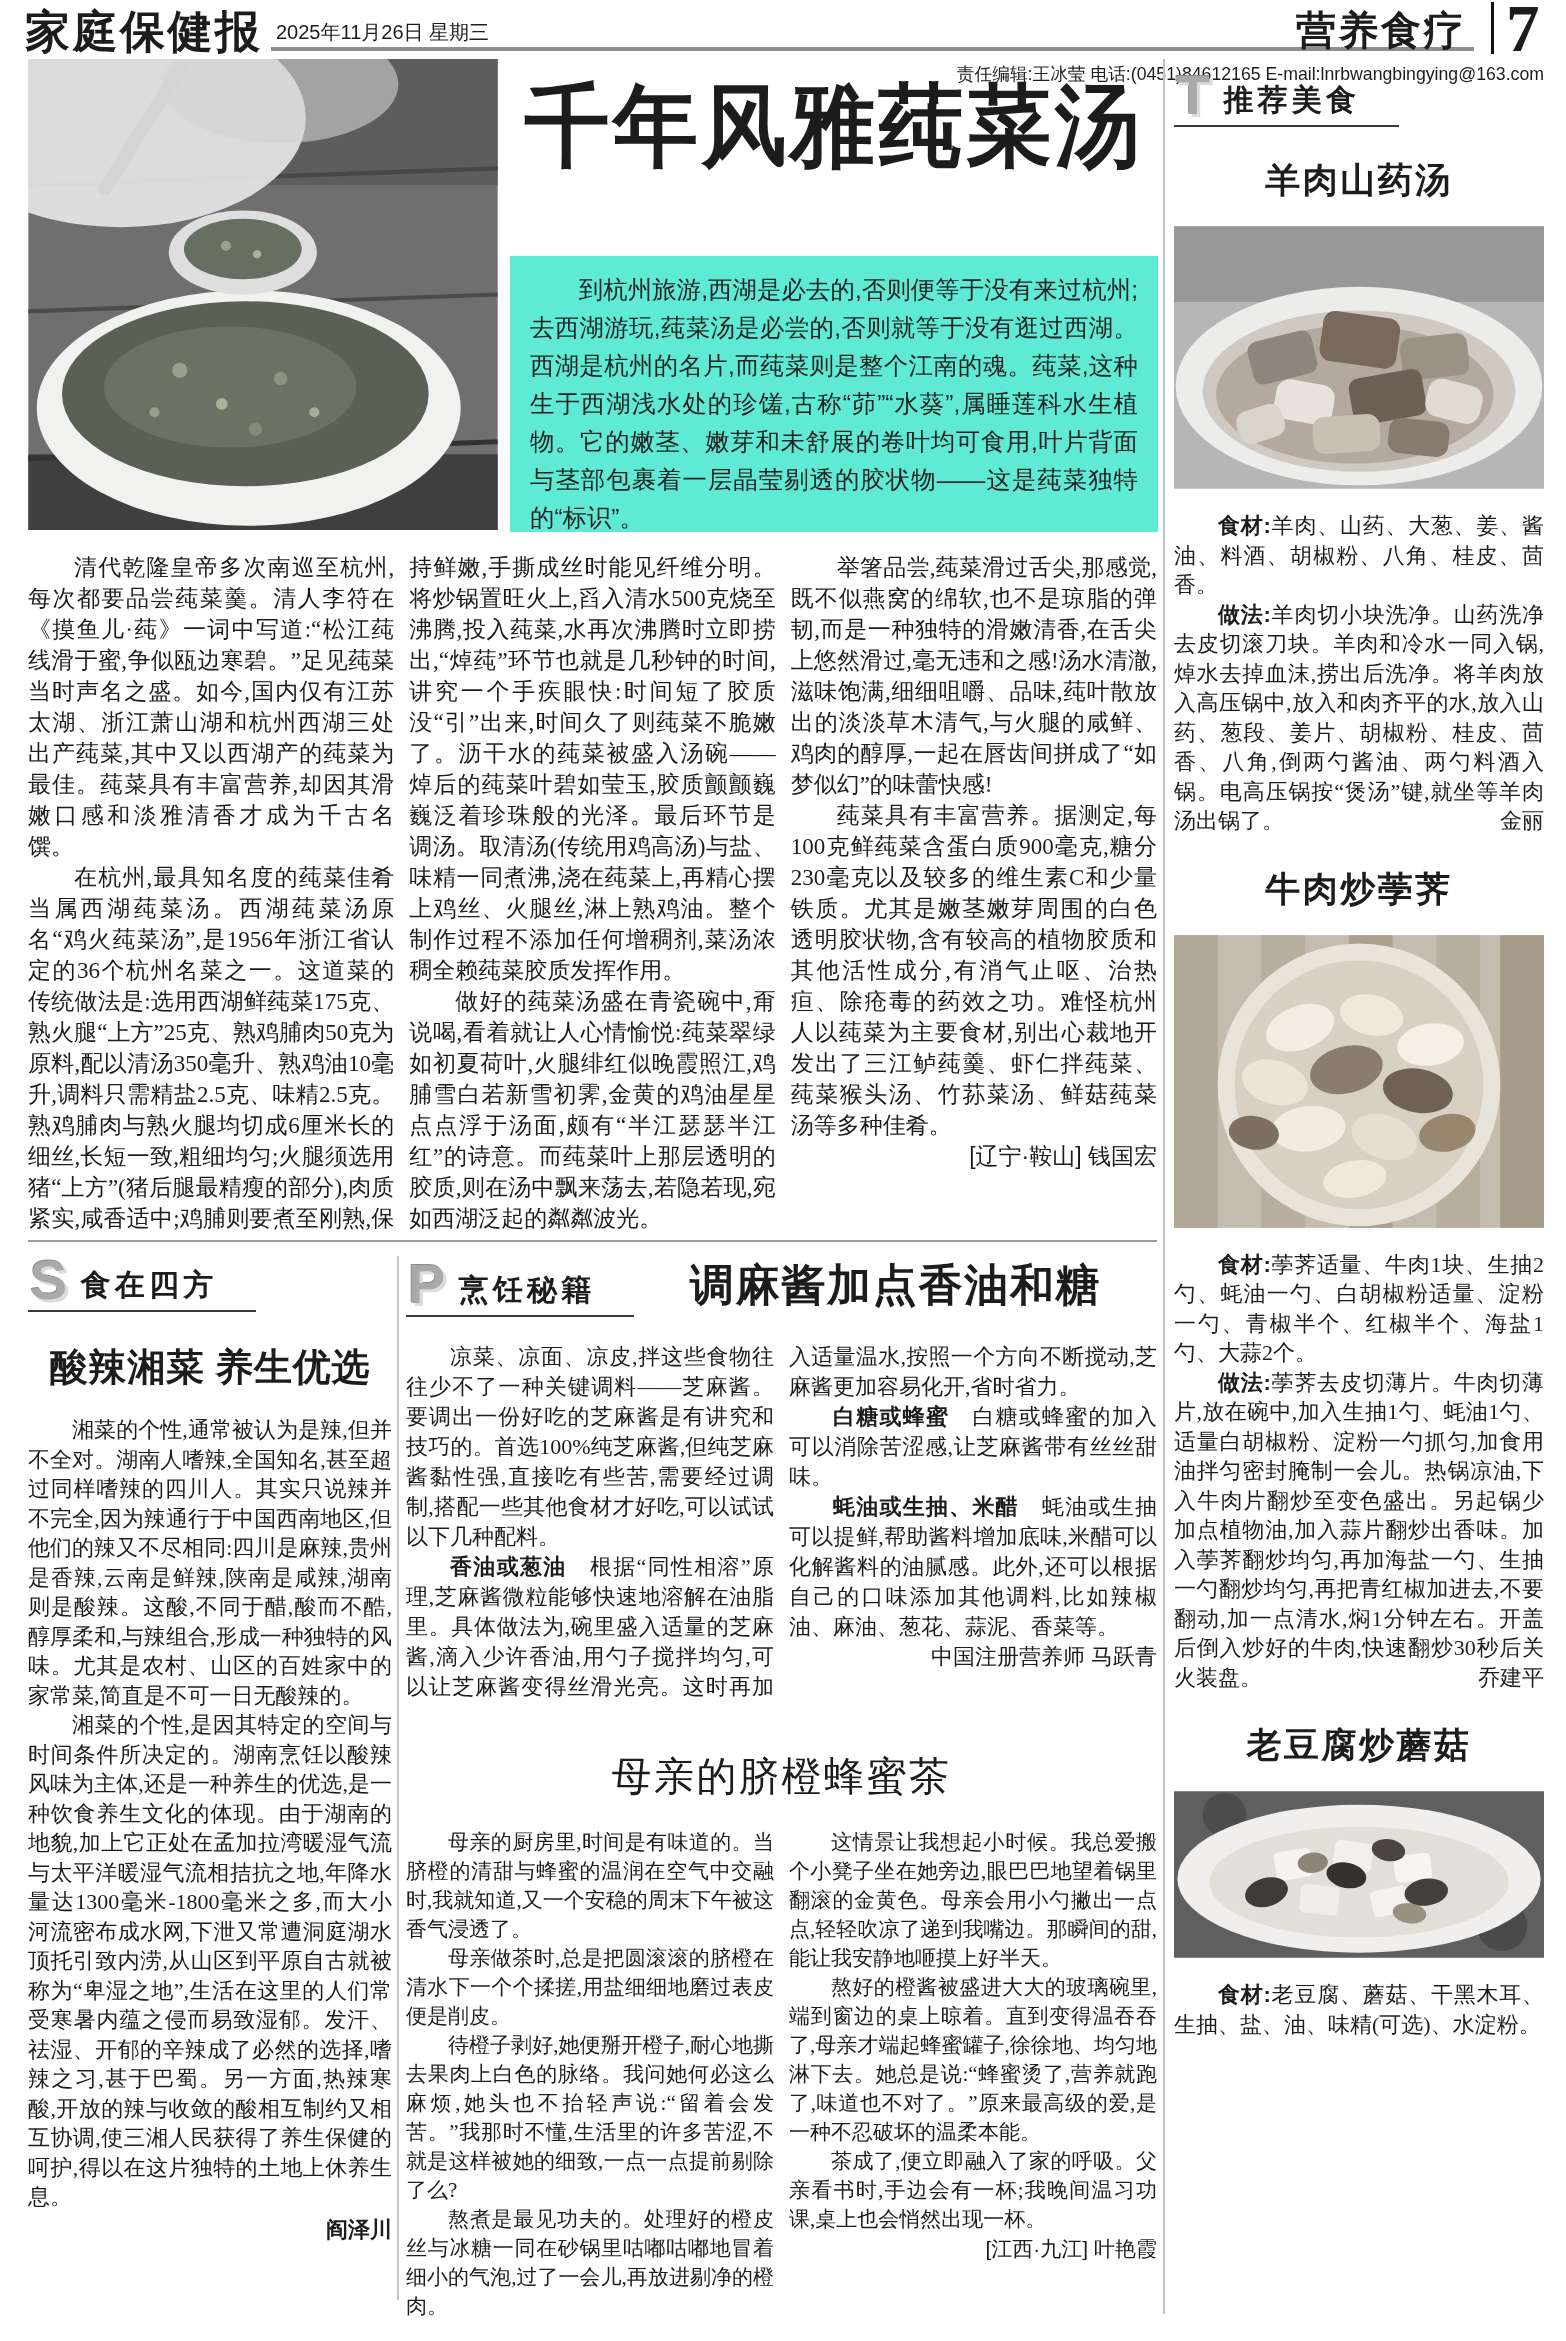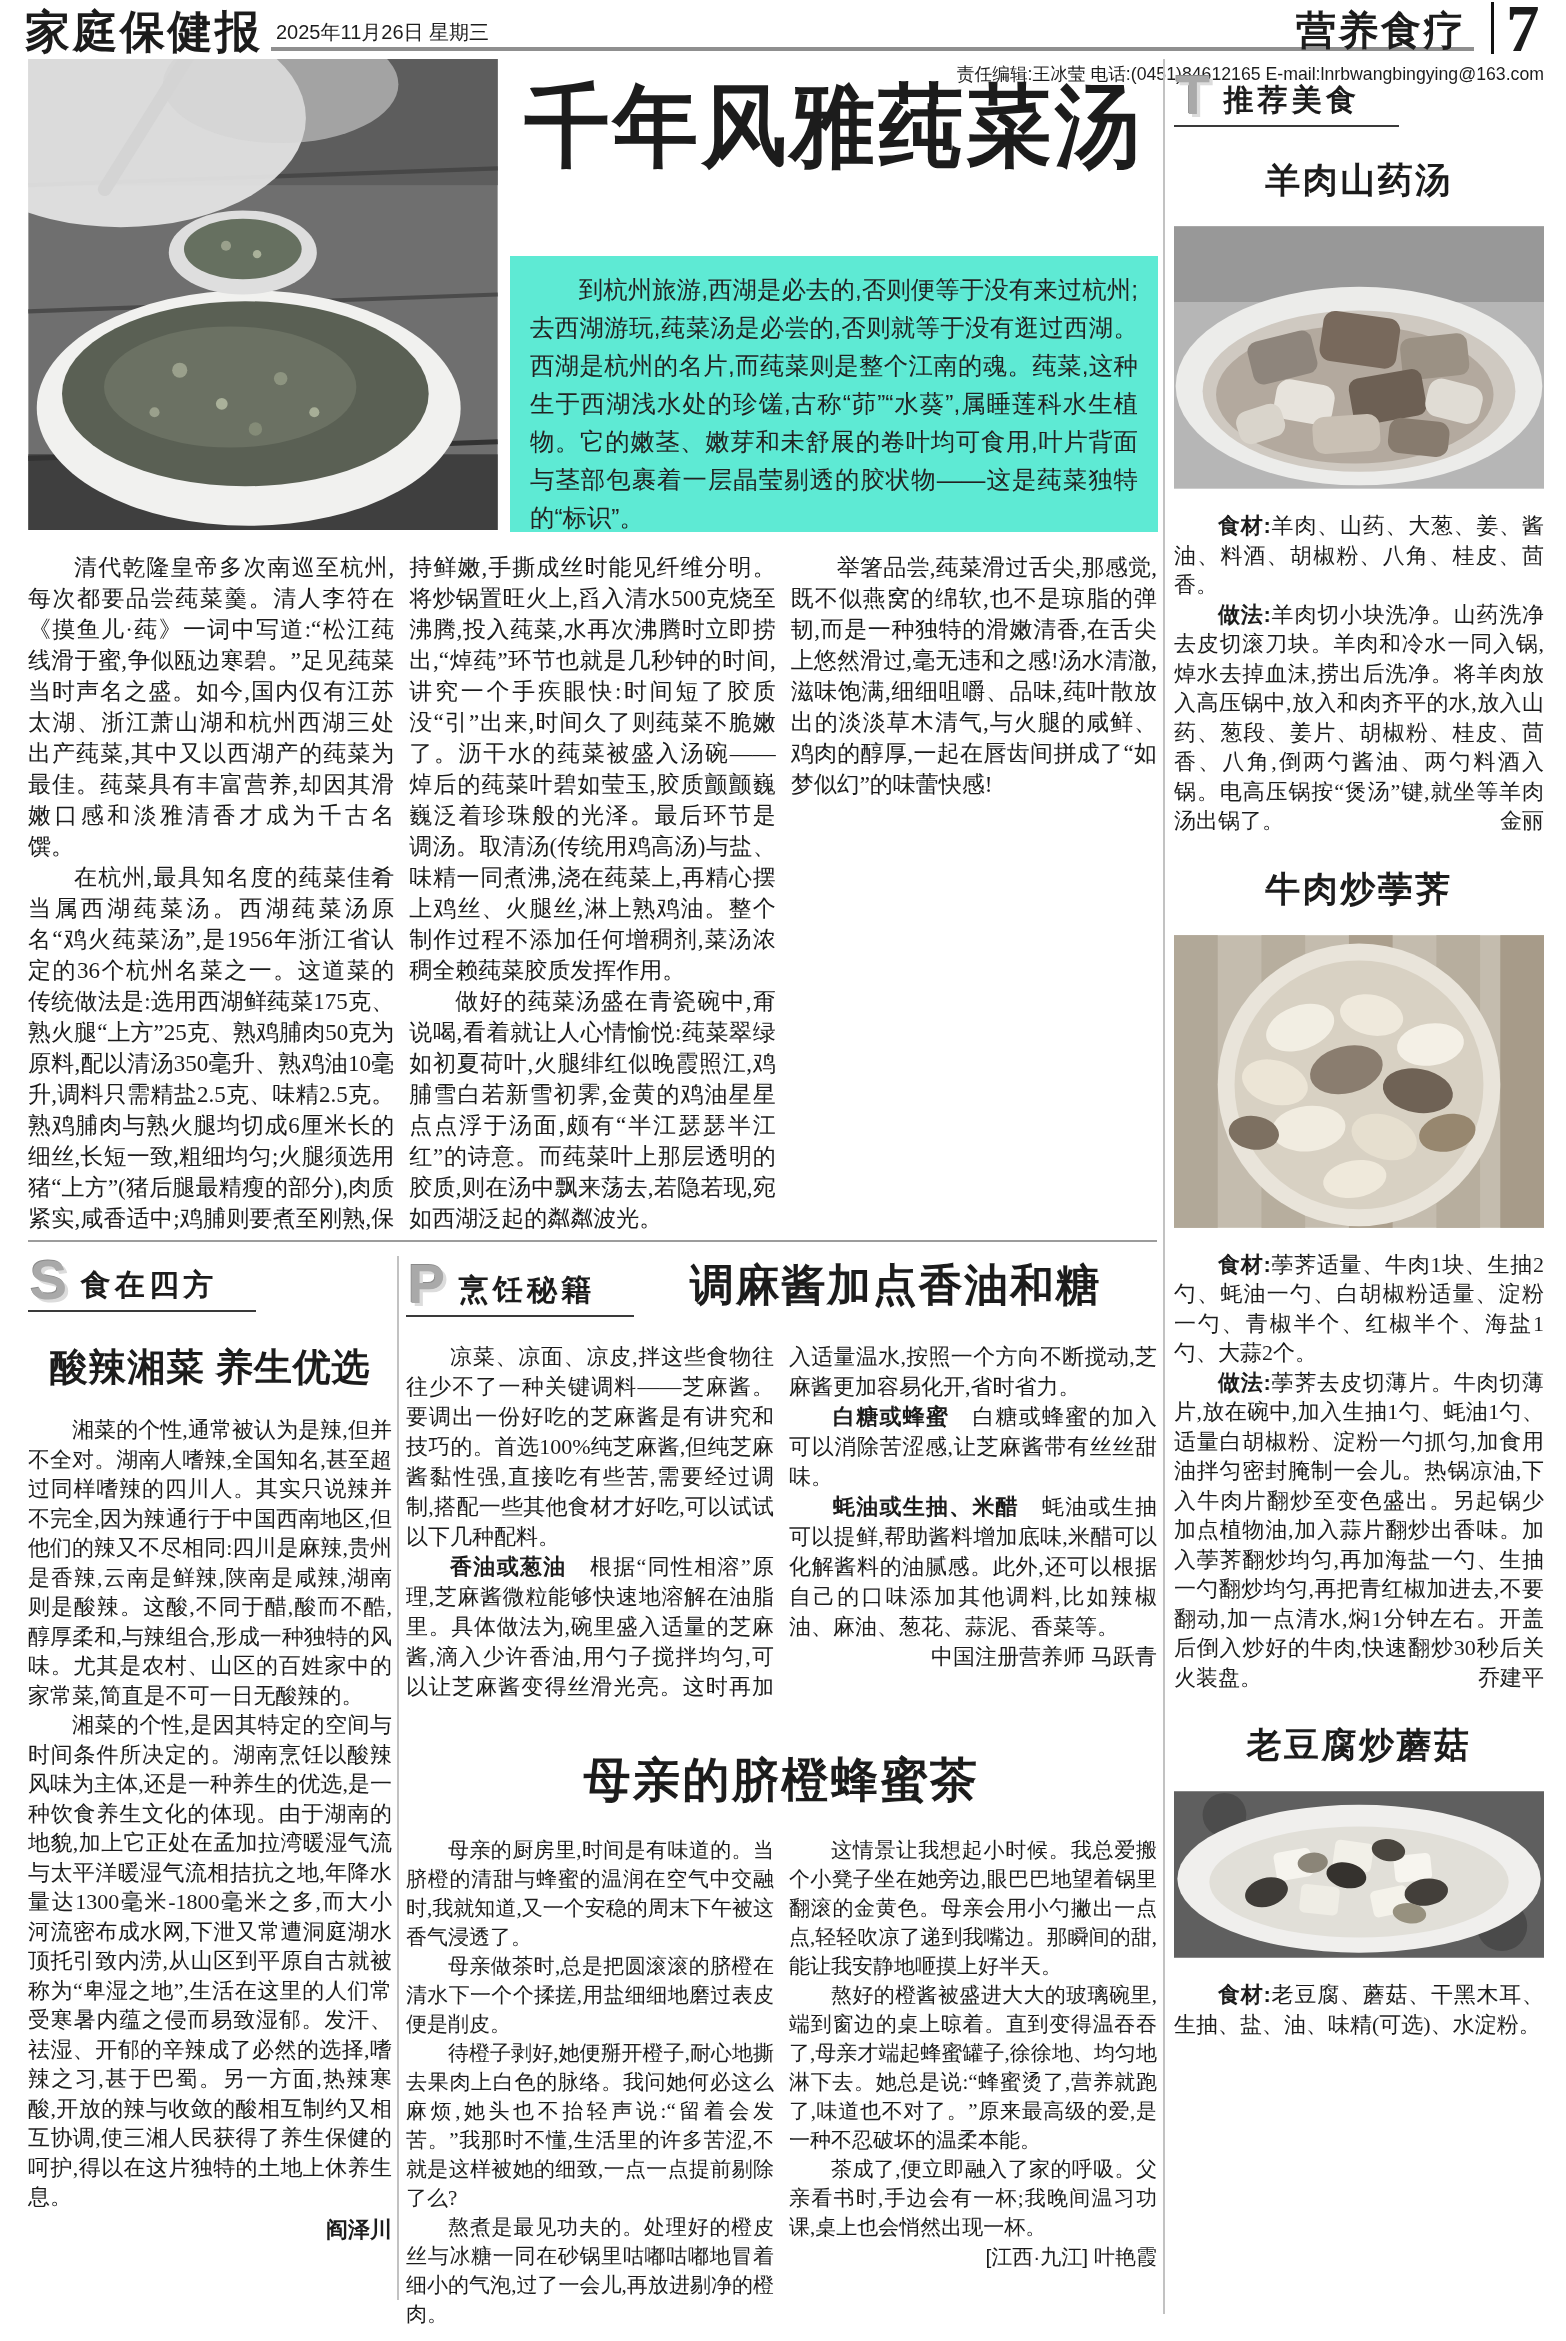--- a/index.html
+++ b/index.html
@@ -53,21 +53,21 @@
 
   
   .sec-cook { left:406px; top:1256px; width:751px; }
   .cook-head { display:flex; align-items:flex-end; }
   .cook-title { flex:1; text-align:center; font-size:44px; font-weight:900; letter-spacing:1.7px;
                 padding-bottom:1.7px; }
   .cook-body { margin-top:25px; height:364px; column-count:2; column-gap:15px; column-fill:auto;
                font-size:22px; line-height:30px; overflow:hidden; }
 
   .sec-essay { left:406px; top:1749px; width:751px; }
-  .essay-title { text-align:center; font-size:47px; font-weight:700; letter-spacing:2.5px; }
+  .essay-title { text-align:center; font-size:40px; font-weight:400; letter-spacing:2.5px; }
   .essay-body { margin-top:23.6px; height:502px; column-count:2; column-gap:15px; column-fill:auto;
                 font-size:21px; line-height:29px; overflow:hidden; }
 
   
   .sidebar { left:1174px; top:71px; width:370px; }
   .recipe-title { text-align:center; font-size:35px; font-weight:800; letter-spacing:2.5px;
                   margin:30px 0 22px; }
   .recipe-body { font-size:22px; line-height:29.5px; text-align:justify; }
   .photo { display:block; }
   .photo svg { display:block; }
@@ -114,20 +114,21 @@
         <circle cx="272" cy="232" r="5" fill="#aab19a"></circle>
     </svg>
   </div>
   <h1 class="abs main-title" style="margin:0;">千年风雅莼菜汤</h1>
   <div class="abs intro">到杭州旅游,西湖是必去的,否则便等于没有来过杭州;去西湖游玩,莼菜汤是必尝的,否则就等于没有逛过西湖。西湖是杭州的名片,而莼菜则是整个江南的魂。莼菜,这种生于西湖浅水处的珍馐,古称“茆”“水葵”,属睡莲科水生植物。它的嫩茎、嫩芽和未舒展的卷叶均可食用,叶片背面与茎部包裹着一层晶莹剔透的胶状物——这是莼菜独特的“标识”。</div>
   <div class="abs main-body body">
       <p>清代乾隆皇帝多次南巡至杭州,每次都要品尝莼菜羹。清人李符在《摸鱼儿·莼》一词中写道:“松江莼线滑于蜜,争似瓯边寒碧。”足见莼菜当时声名之盛。如今,国内仅有江苏太湖、浙江萧山湖和杭州西湖三处出产莼菜,其中又以西湖产的莼菜为最佳。莼菜具有丰富营养,却因其滑嫩口感和淡雅清香才成为千古名馔。</p>
       <p>在杭州,最具知名度的莼菜佳肴当属西湖莼菜汤。西湖莼菜汤原名“鸡火莼菜汤”,是1956年浙江省认定的36个杭州名菜之一。这道菜的传统做法是:选用西湖鲜莼菜175克、熟火腿“上方”25克、熟鸡脯肉50克为原料,配以清汤350毫升、熟鸡油10毫升,调料只需精盐2.5克、味精2.5克。熟鸡脯肉与熟火腿均切成6厘米长的细丝,长短一致,粗细均匀;火腿须选用猪“上方”(猪后腿最精瘦的部分),肉质紧实,咸香适中;鸡脯则要煮至刚熟,保持鲜嫩,手撕成丝时能见纤维分明。将炒锅置旺火上,舀入清水500克烧至沸腾,投入莼菜,水再次沸腾时立即捞出,“焯莼”环节也就是几秒钟的时间,讲究一个手疾眼快:时间短了胶质没“引”出来,时间久了则莼菜不脆嫩了。沥干水的莼菜被盛入汤碗——焯后的莼菜叶碧如莹玉,胶质颤颤巍巍泛着珍珠般的光泽。最后环节是调汤。取清汤(传统用鸡高汤)与盐、味精一同煮沸,浇在莼菜上,再精心摆上鸡丝、火腿丝,淋上熟鸡油。整个制作过程不添加任何增稠剂,菜汤浓稠全赖莼菜胶质发挥作用。</p>
       <p>做好的莼菜汤盛在青瓷碗中,甭说喝,看着就让人心情愉悦:莼菜翠绿如初夏荷叶,火腿绯红似晚霞照江,鸡脯雪白若新雪初霁,金黄的鸡油星星点点浮于汤面,颇有“半江瑟瑟半江红”的诗意。而莼菜叶上那层透明的胶质,则在汤中飘来荡去,若隐若现,宛如西湖泛起的粼粼波光。</p>
       <p>举箸品尝,莼菜滑过舌尖,那感觉,既不似燕窝的绵软,也不是琼脂的弹韧,而是一种独特的滑嫩清香,在舌尖上悠然滑过,毫无违和之感!汤水清澈,滋味饱满,细细咀嚼、品味,莼叶散放出的淡淡草木清气,与火腿的咸鲜、鸡肉的醇厚,一起在唇齿间拼成了“如梦似幻”的味蕾快感!</p>
+      <p>莼菜具有丰富营养。据测定,每100克鲜莼菜含蛋白质900毫克,糖分230毫克以及较多的维生素C和少量铁质。尤其是嫩茎嫩芽周围的白色透明胶状物,含有较高的植物胶质和其他活性成分,有消气止呕、治热疸、除疮毒的药效之功。难怪杭州人以莼菜为主要食材,别出心裁地开发出了三江鲈莼羹、虾仁拌莼菜、莼菜猴头汤、竹荪菜汤、鲜菇莼菜汤等多种佳肴。<span class="byline">[辽宁·鞍山] 钱国宏</span></p>
     </div>
 
   <div class="abs hr-main"></div>
   <div class="abs vrule" style="left:397px; top:1256px; height:1044px;"></div>
   <div class="abs vrule" style="left:1163px; top:59px; height:2255px;"></div>
 
   <section class="abs sec-local">
     <div class="sec-head">
       <span class="letter-icon">S</span>
       <span class="sec-label">食在四方</span>

